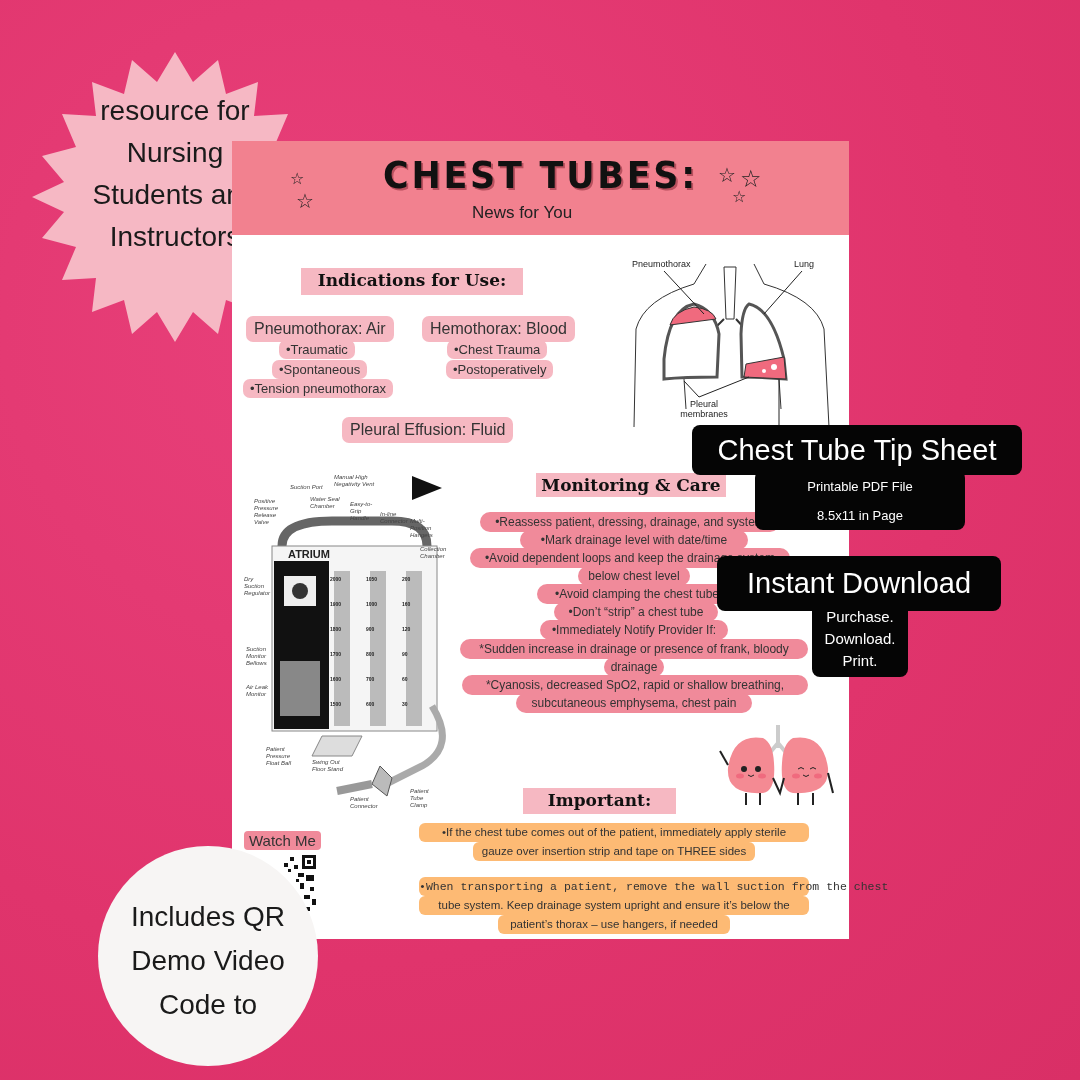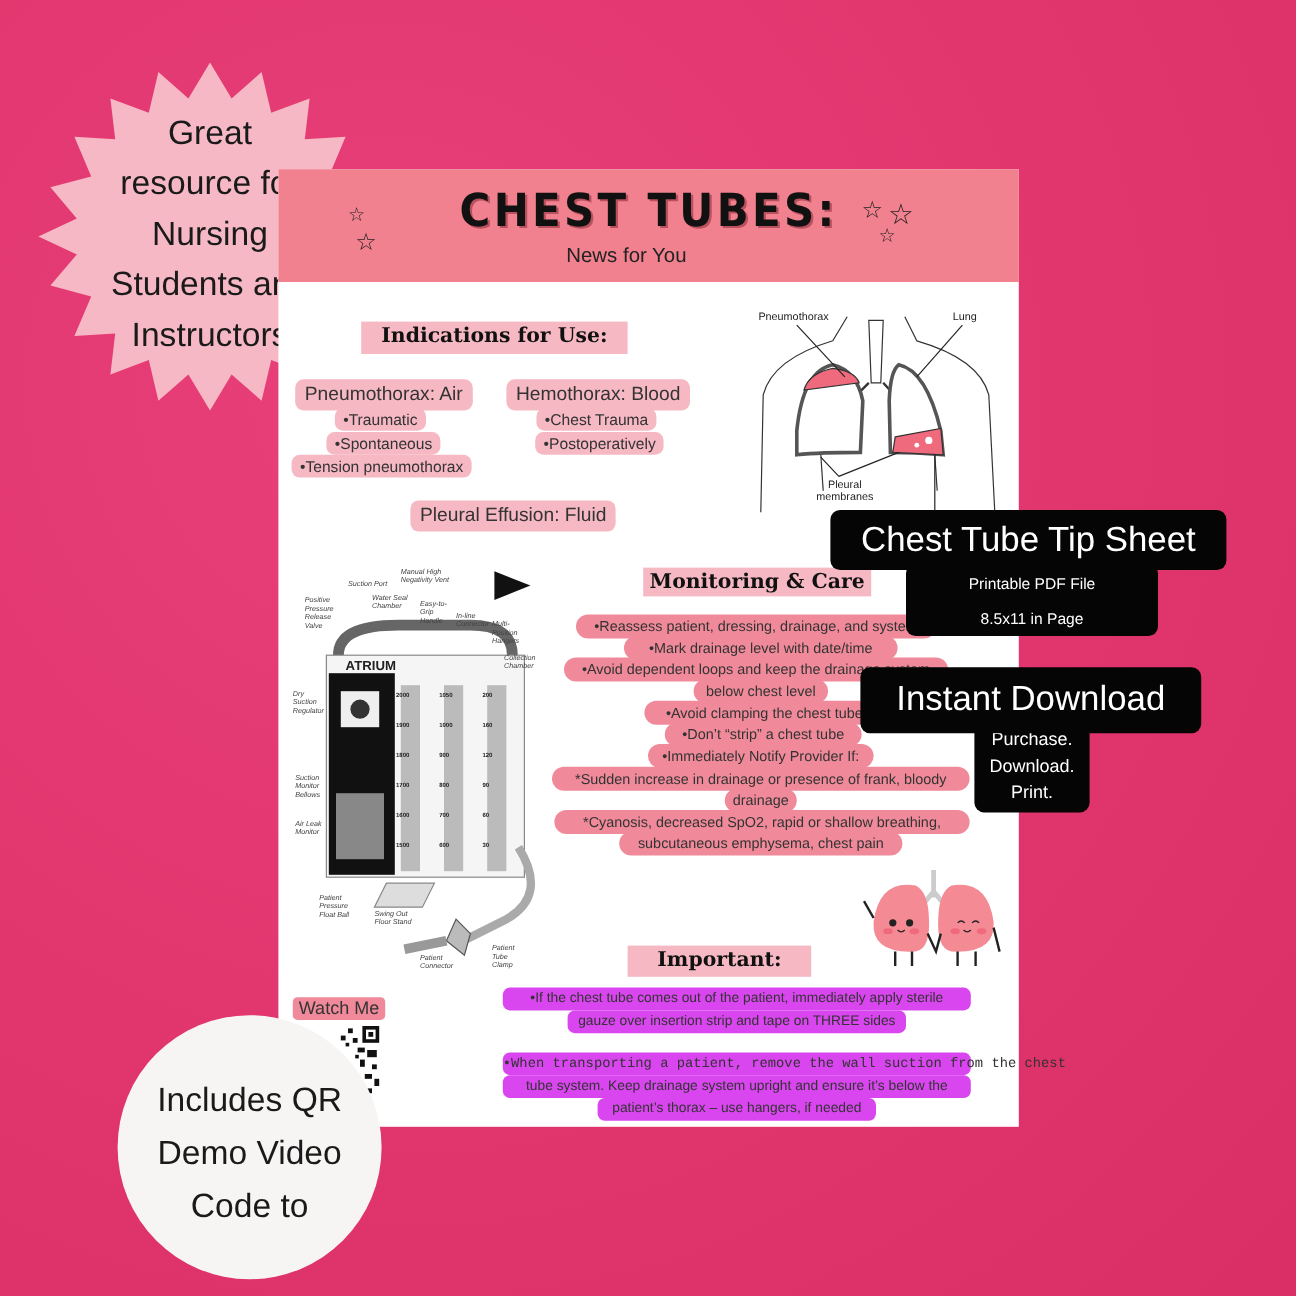--- a/index.html
+++ b/index.html
@@ -54,21 +54,21 @@
   .device { position: absolute; left: 10px; top: 325px; width: 205px; height: 345px; }
   .dev-label { position: absolute; font-family: "Liberation Sans", sans-serif; font-style: italic; font-size: 6px; color: #444; line-height: 1.15; }
 
   
   .mon-line {
     position: absolute; background: #f08a9a; border-radius: 12px;
     font-family: "Liberation Sans", sans-serif; font-size: 12px; color: #333;
     text-align: center; white-space: nowrap; height: 20px; line-height: 20px;
   }
   .imp-line {
-    position: absolute; background: #d946ef; border-radius: 6px;
+    position: absolute; background: #fdba74; border-radius: 6px;
     font-family: "Liberation Sans", sans-serif; font-size: 11.5px; color: #333;
     text-align: center; white-space: nowrap; height: 19px; line-height: 19px;
   }
 
   .watch-me {
     position: absolute; left: 12px; top: 690px; background: #f08a9a;
     border-radius: 4px; font-family: "Liberation Sans", sans-serif; font-size: 15px;
     color: #333; padding: 1px 5px;
   }
   .qr { position: absolute; left: 28px; top: 712px; width: 58px; height: 62px; }
@@ -101,21 +101,20 @@
 </style>
 </head>
 <body>
 
 <div class="bg"></div>
 
 <svg class="burst" viewBox="0 0 290 290">
   <polygon fill="#f6b8c4" points="145,0 163,30 188,8 196,42 228,30 224,64 258,62 244,95 278,104 256,130 288,145 256,160 278,186 244,195 258,228 224,226 228,260 196,248 188,282 163,260 145,290 127,260 102,282 94,248 62,260 66,226 32,228 46,195 12,186 34,160 2,145 34,130 12,104 46,95 32,62 66,64 62,30 94,42 102,8 127,30"></polygon>
 </svg>
 <div class="burst-text">
-  <div>Great</div>
   <div>resource for</div>
   <div>Nursing</div>
   <div>Students and</div>
   <div>Instructors</div>
 </div>
 
 <div class="sheet">
   <div class="sheet-header">
     <div class="title">CHEST TUBES:</div>
     <div class="subtitle">News for You</div>

